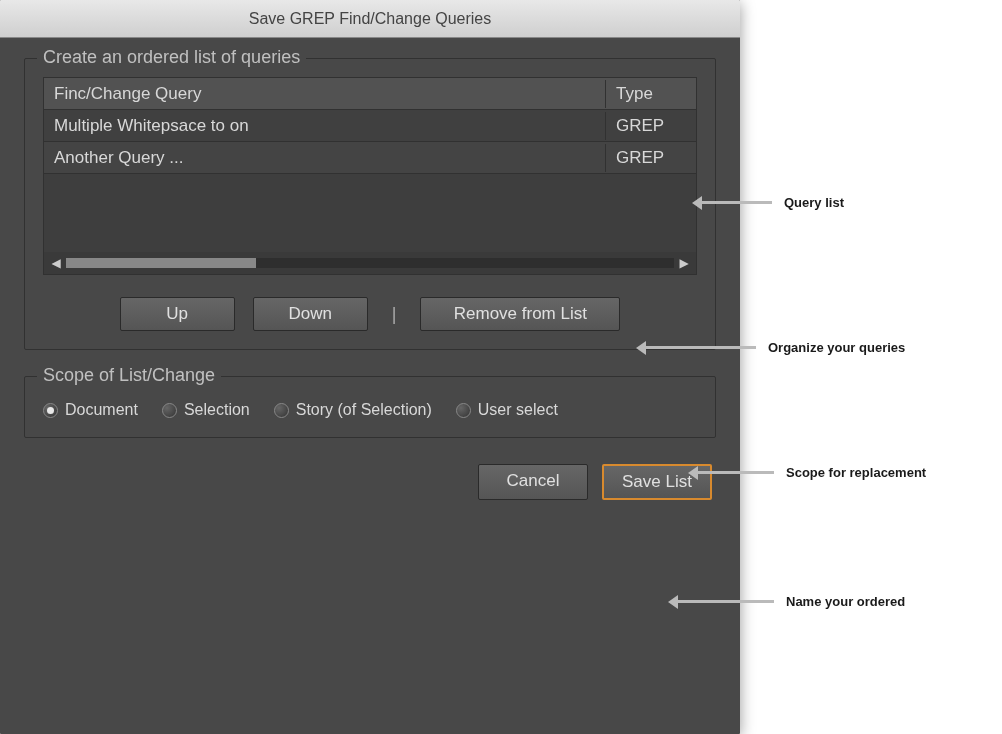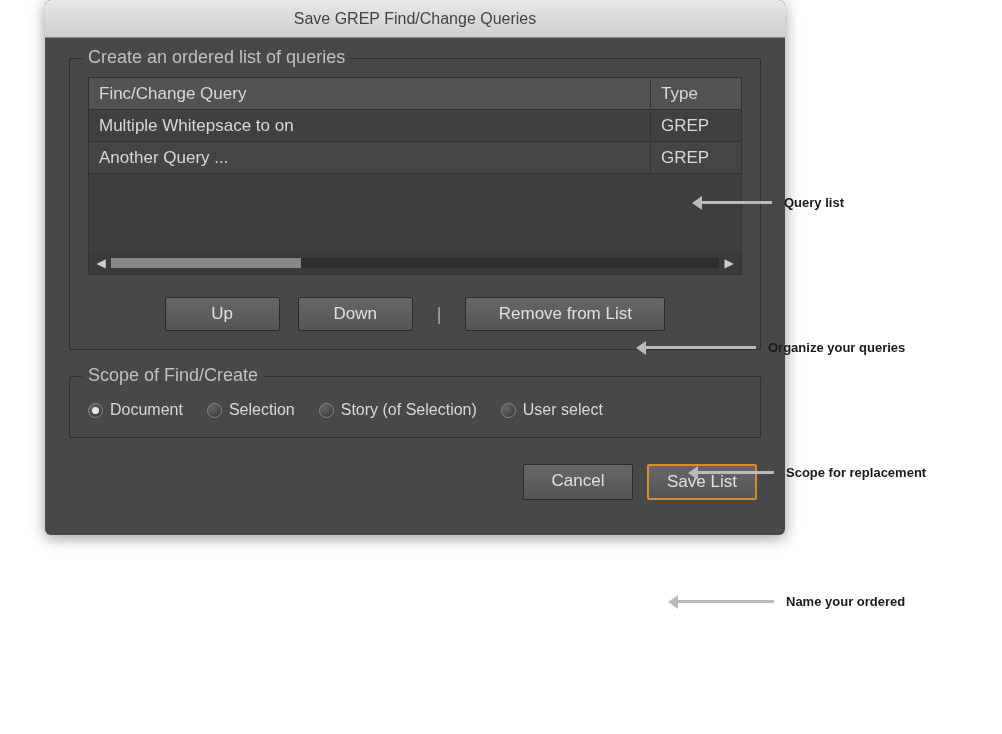--- a/index.html
+++ b/index.html
@@ -8,26 +8,25 @@
       background: #ffffff;
       width: 1002px;
       height: 734px;
       position: relative;
     }
     .dialog {
       position: absolute;
       left: 0;
       top: 0;
       width: 740px;
-      height: 535px;
+      height: 734px;
       background: #484848;
-      border-radius: 6px;
+      border-radius: 1px;
       box-shadow: 0 3px 15px rgba(0,0,0,0.4);
       overflow: hidden;
-      margin-left: 45px;
     }
     .titlebar {
       height: 38px;
       background: linear-gradient(to bottom, #e8e8e8, #cfcfcf);
       border-bottom: 1px solid #888;
       display: flex;
       align-items: center;
       justify-content: center;
       font-size: 16px;
       color: #444;
@@ -263,21 +262,21 @@
 
       <div class="button-row">
         <div class="btn">Up</div>
         <div class="btn">Down</div>
         <span class="pipe">|</span>
         <div class="btn btn-wide">Remove from List</div>
       </div>
     </div>
 
     <div class="fieldset">
-      <div class="fieldset-legend">Scope of Find/Create</div>
+      <div class="fieldset-legend">Scope of List/Change</div>
       <div class="radio-row">
         <label class="radio">
           <span class="radio-circle">
               <span class="radio-dot"></span>
             </span>
           <span>Document</span>
         </label>
         <label class="radio">
           <span class="radio-circle"></span>
           <span>Selection</span>

